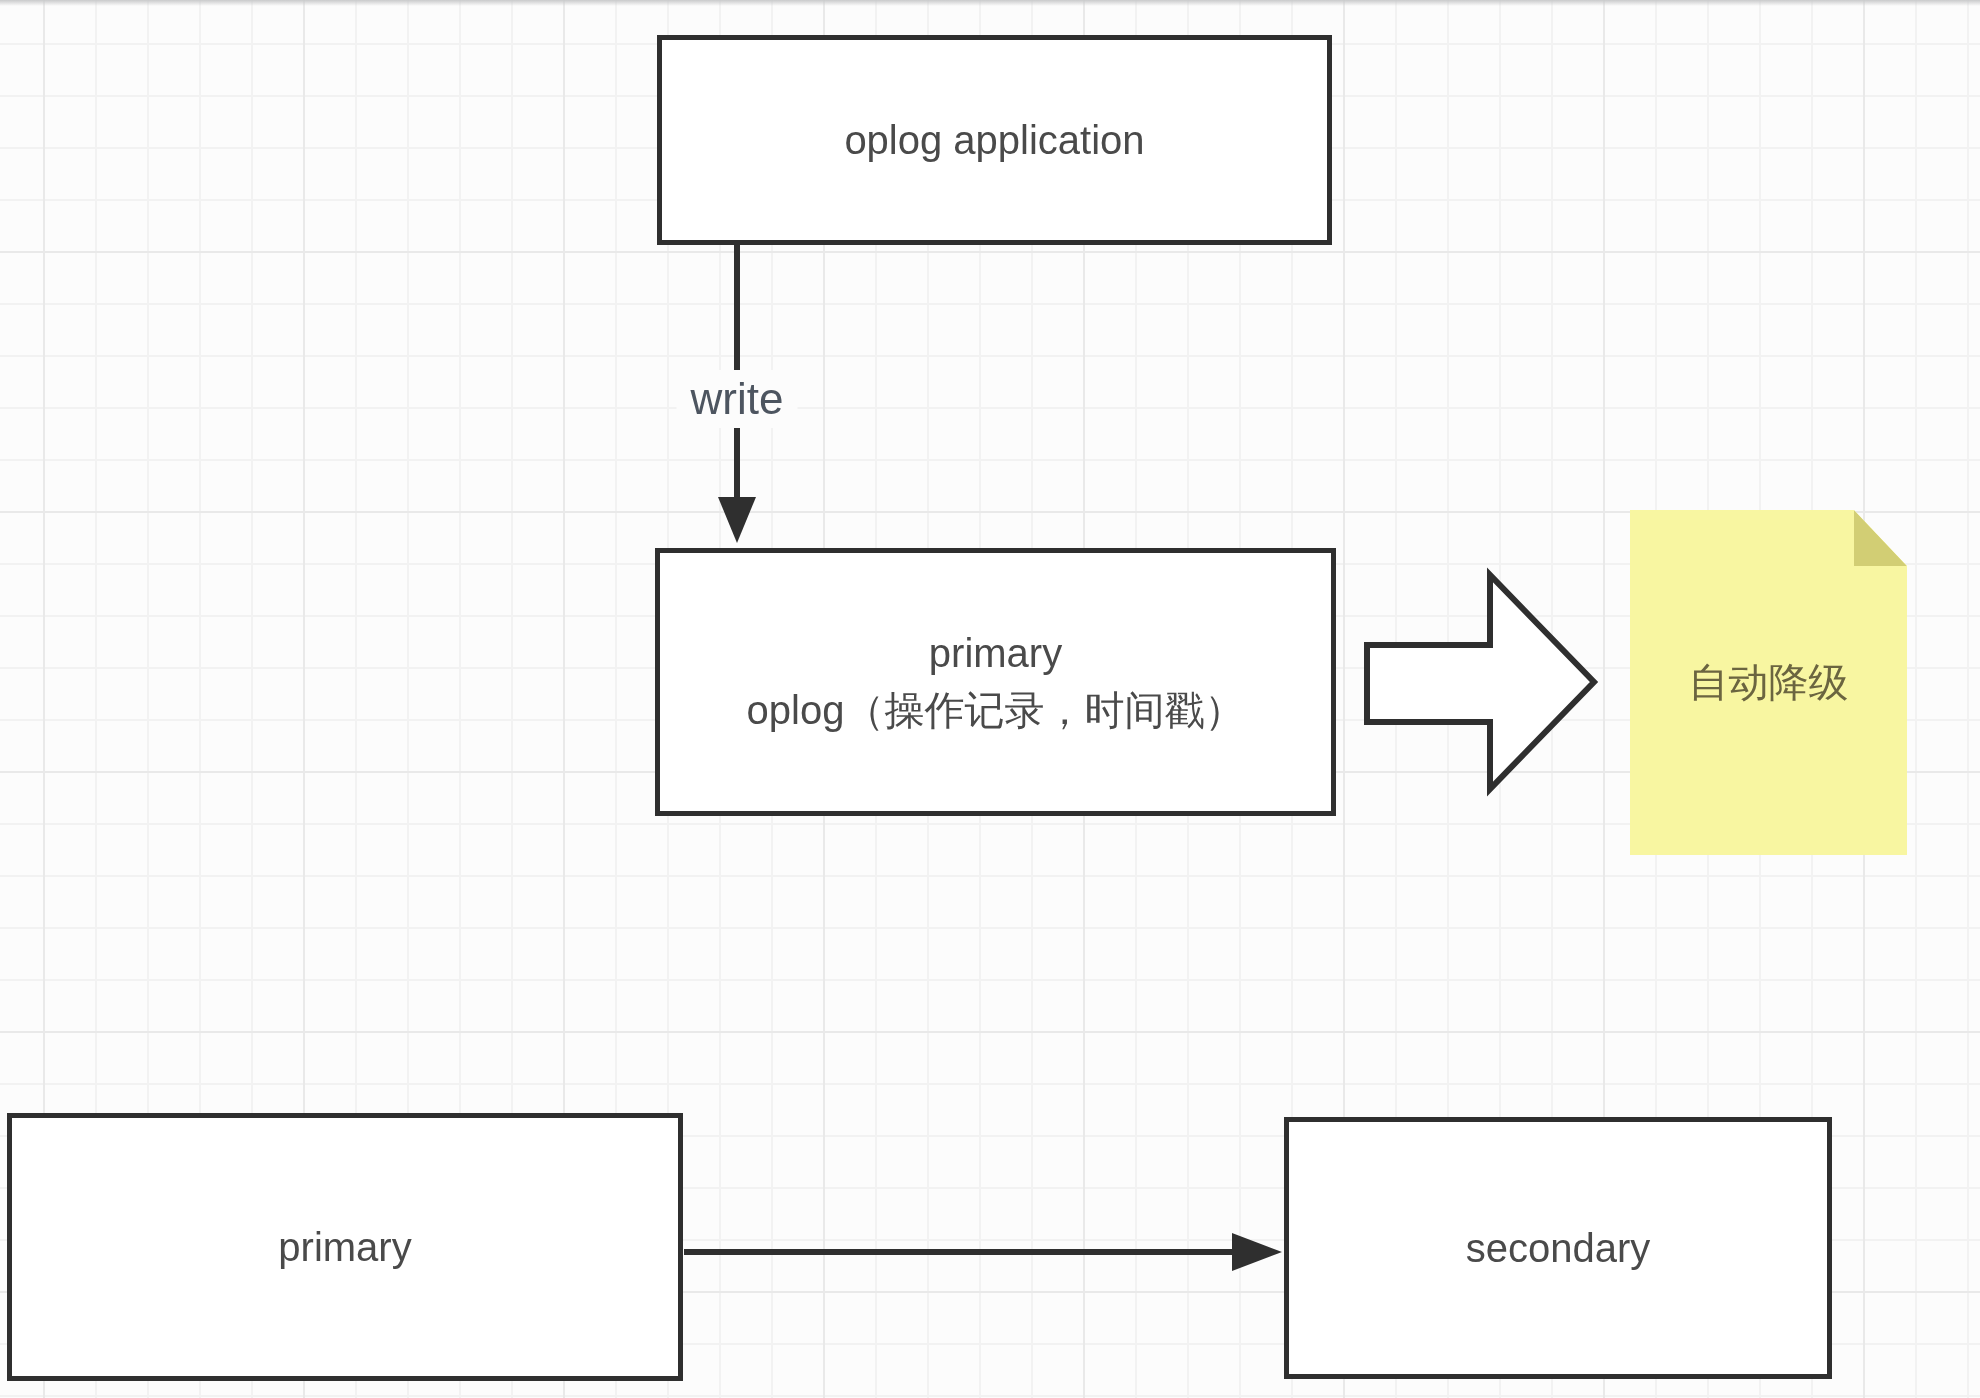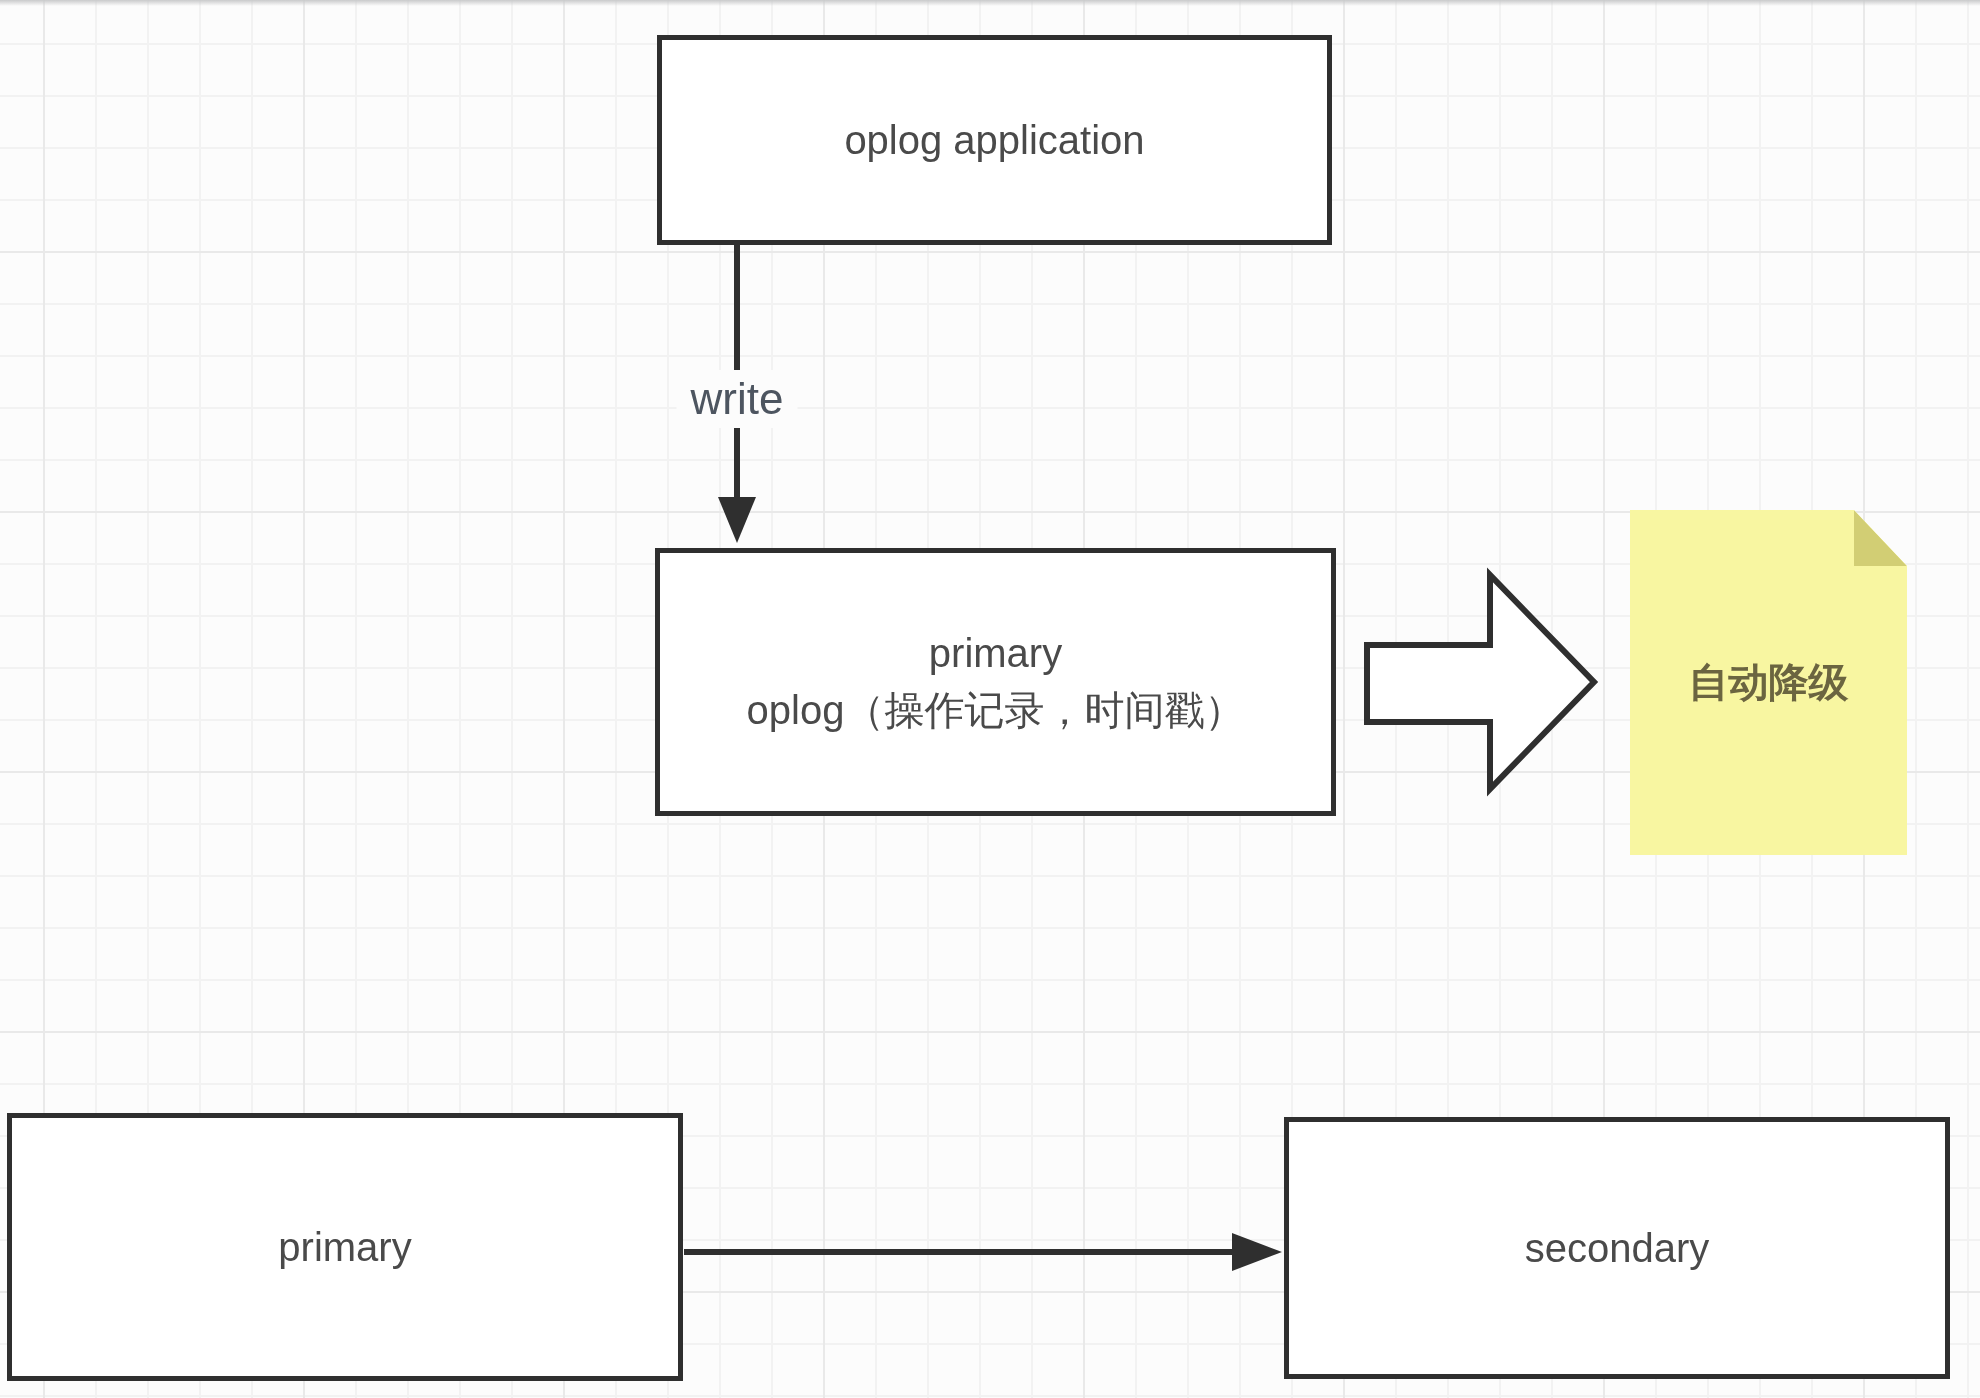--- a/index.html
+++ b/index.html
@@ -39,42 +39,42 @@
     background:var(--shape-fill);
     border:5px solid var(--shape-border);
     display:flex;align-items:center;justify-content:center;
     text-align:center;color:var(--text);
     font-size:40px;line-height:1.42;
   }
   .box .box-text span{display:block;}
   .box-client{left:657px;top:35px;width:675px;height:210px;}
   .box-oplog{left:655px;top:548px;width:681px;height:268px;}
   .box-primary{left:7px;top:1113px;width:676px;height:268px;}
-  .box-secondary{left:1284px;top:1117px;width:666px;height:262px;}
+  .box-secondary{left:1284px;top:1117px;width:548px;height:262px;}
   .edge{position:absolute;overflow:visible;}
   .edge-line{stroke:var(--shape-border);stroke-width:6;fill:none;}
   .edge-head{fill:var(--shape-border);stroke:none;}
   .write-arrow{left:713px;top:245px;}
   .write-label{
     position:absolute;left:737px;top:370px;transform:translateX(-50%);
     background:var(--background);padding:4px 14px;
     color:var(--write-label);font-size:44px;white-space:nowrap;
   }
   .repl-arrow{left:684px;top:1228px;}
   .block-arrow{position:absolute;left:1360px;top:568px;overflow:visible;}
   .block-arrow-shape{
     fill:var(--shape-fill);stroke:var(--shape-border);
     stroke-width:6;stroke-linejoin:miter;
   }
   .note{
     position:absolute;left:1630px;top:510px;width:277px;height:345px;
     background:var(--note-fill);
     clip-path:polygon(0 0, calc(100% - 53px) 0, 100% 56px, 100% 100%, 0 100%);
     display:flex;align-items:center;justify-content:center;
-    color:var(--note-text);font-size:40px;text-align:center;font-weight:bold;
+    color:var(--note-text);font-size:40px;text-align:center;
   }
   .note-fold{
     position:absolute;right:0;top:0;width:53px;height:56px;
     background:var(--note-fold);
     clip-path:polygon(0 0, 100% 100%, 0 100%);
   }
 </style>
 </head>
 <body>
 

